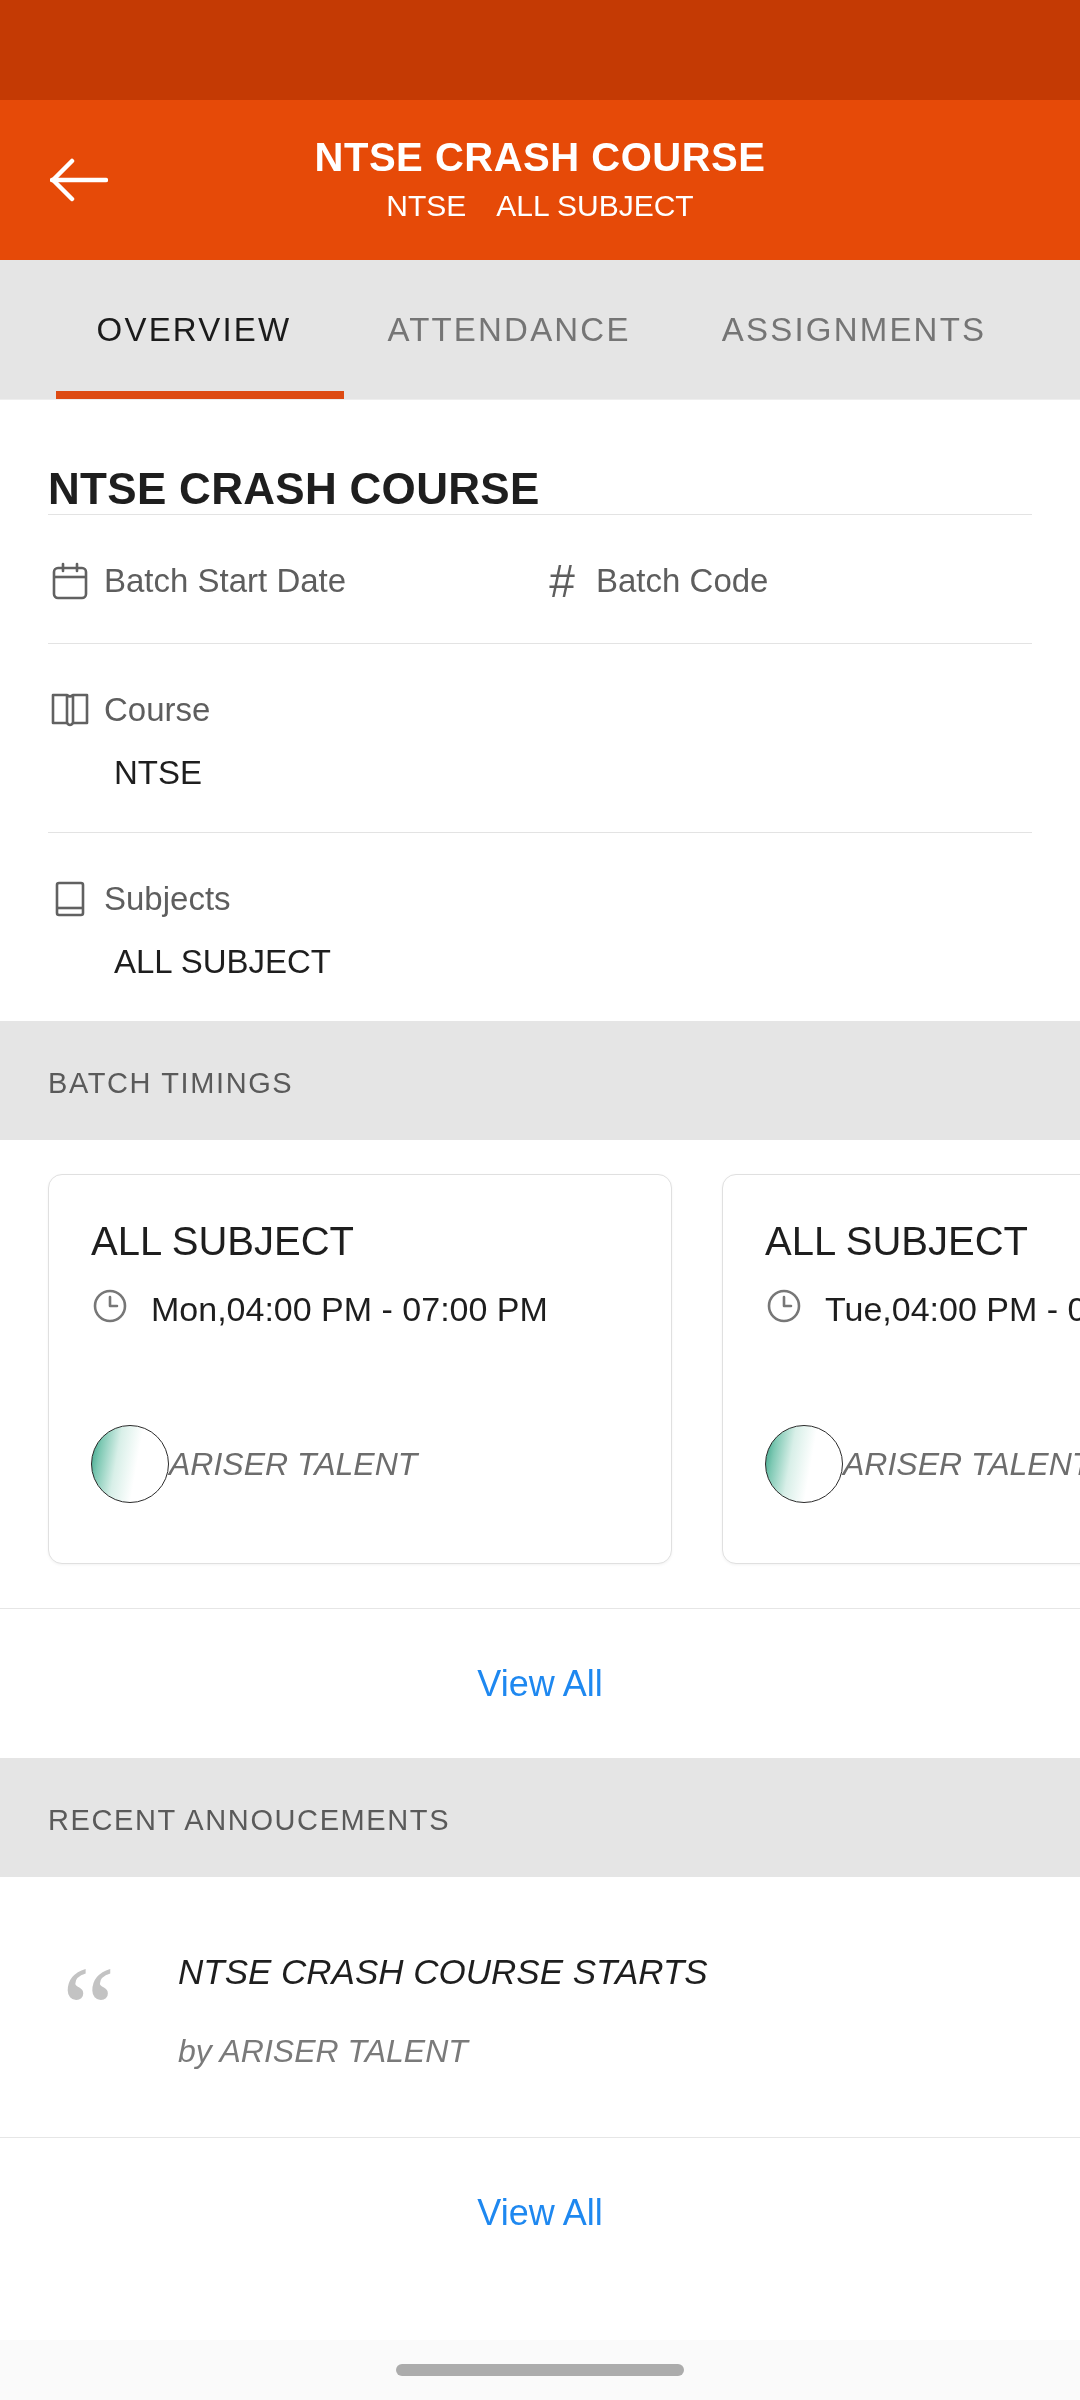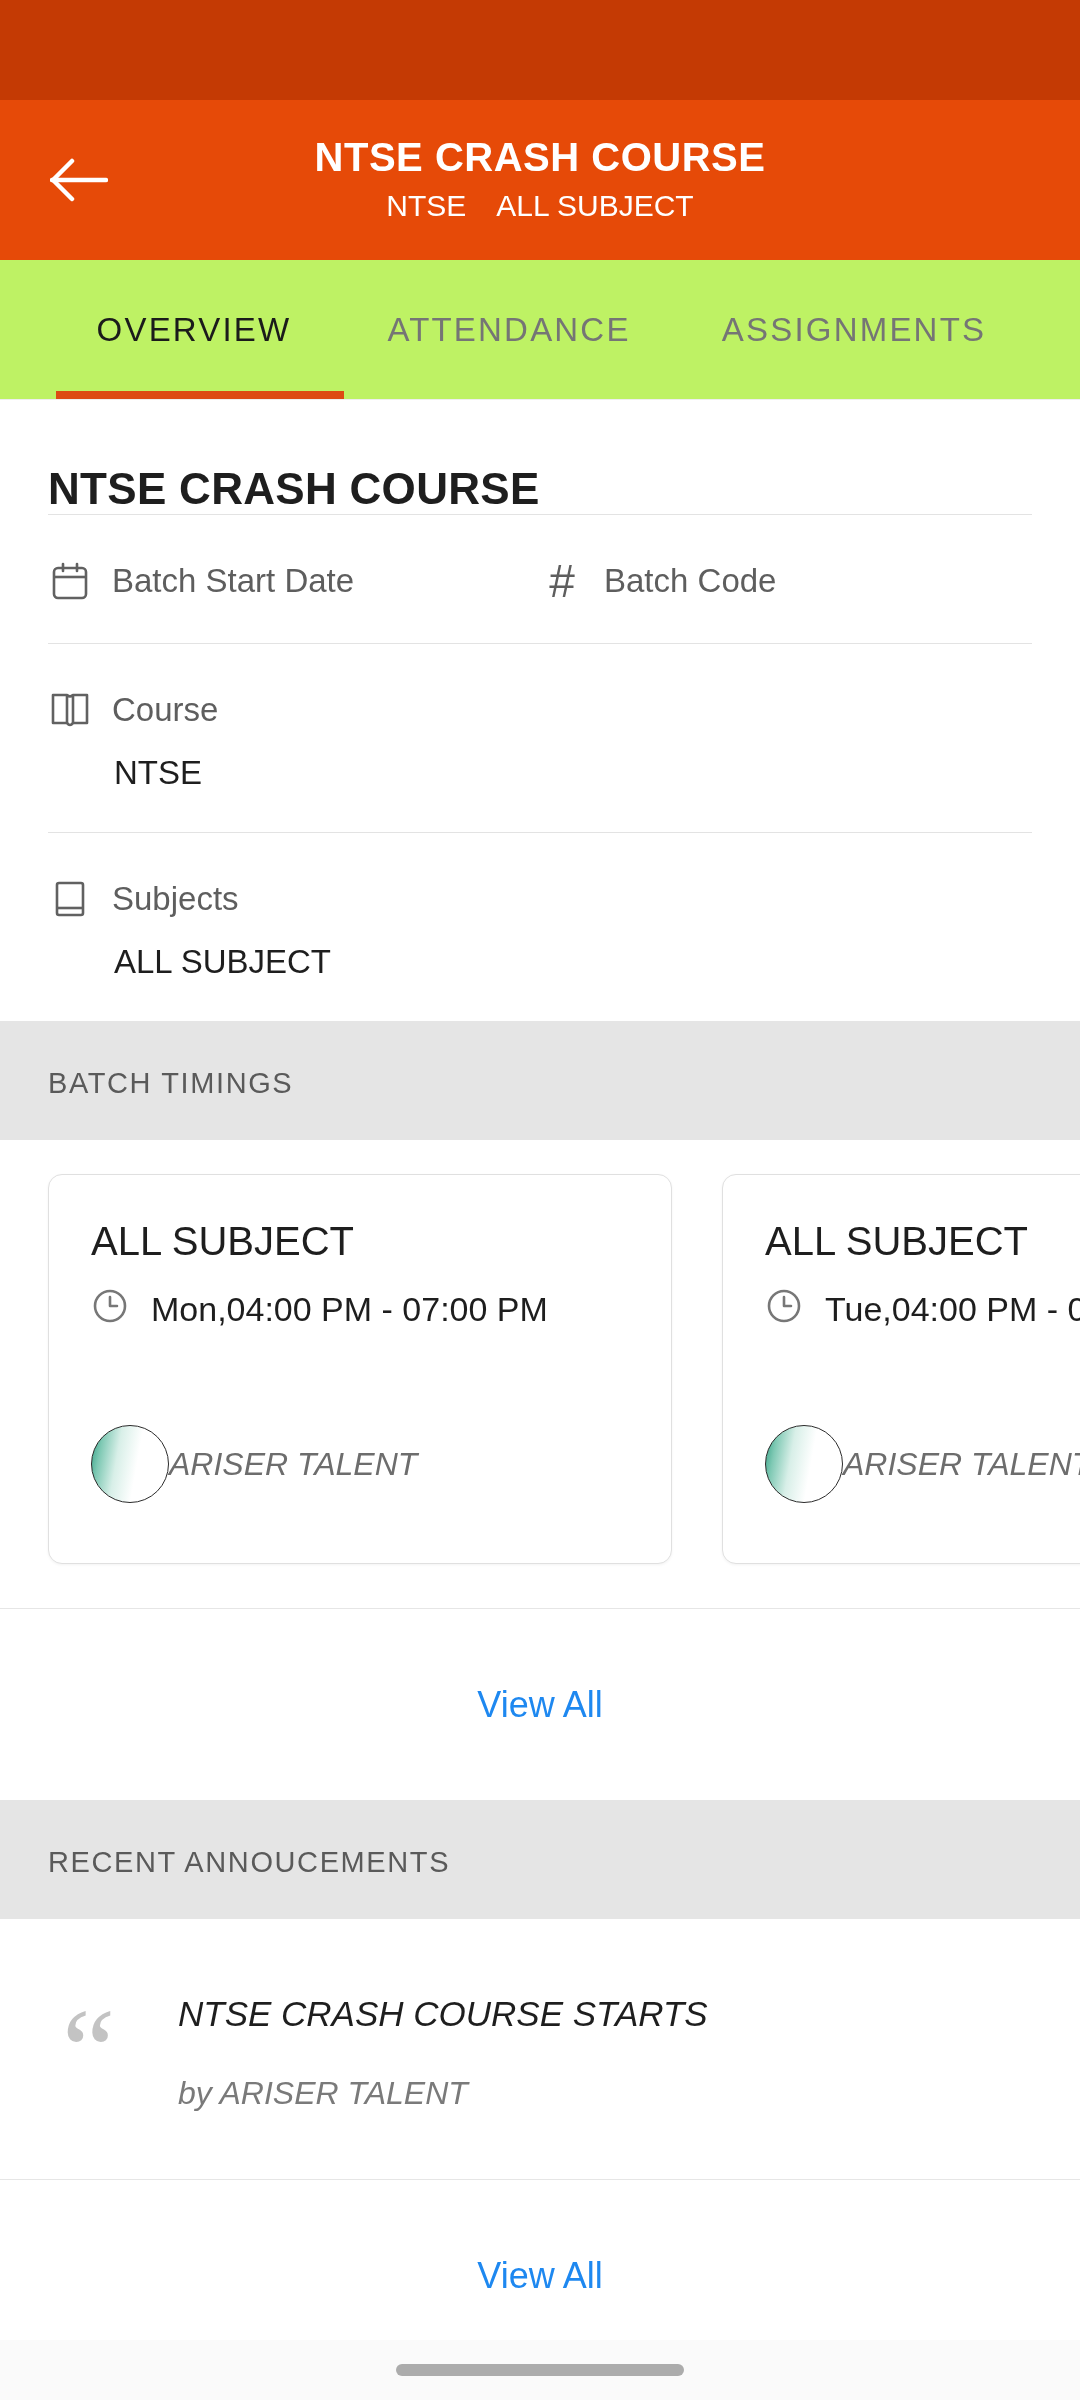--- a/index.html
+++ b/index.html
@@ -60,21 +60,21 @@
     font-weight:400;
     line-height:40px;
     margin-top:6px;
     display:flex;
     gap:30px;
   }
 
   
   #tab-bar{
     height:140px;
-    background:#bef264;
+    background:#e5e5e5;
     display:flex;
     align-items:center;
     position:relative;
     overflow:hidden;
     border-bottom:1px solid #eeeeee;
   }
   .tab{
     font-size:33px;
     letter-spacing:2.2px;
     color:#757575;
@@ -125,21 +125,21 @@
     padding:44px 0 40px 0;
   }
   .info-col{
     display:flex;
     flex-direction:column;
   }
   .info-col.half{ width:50%; }
   .info-head{
     display:flex;
     align-items:center;
-    gap:20px;
+    gap:12px;
   }
   .info-icon{
     width:44px; height:44px;
     flex:none;
     display:flex; align-items:center; justify-content:center;
     color:#616161;
   }
   .info-label{
     font-size:33px;
     color:#5e5e5e;
@@ -217,21 +217,21 @@
   .tc-teacher{
     font-size:32px;
     color:#6d6d6d;
     white-space:nowrap;
   }
 
   
   .viewall-wrap{
     border-top:1px solid #e6e6e6;
     background:#ffffff;
-    height:192px;
+    height:150px;
     display:flex;
     align-items:center;
     justify-content:center;
   }
   .viewall{
     font-size:36px;
     color:#1e88f0;
   }
 
   

